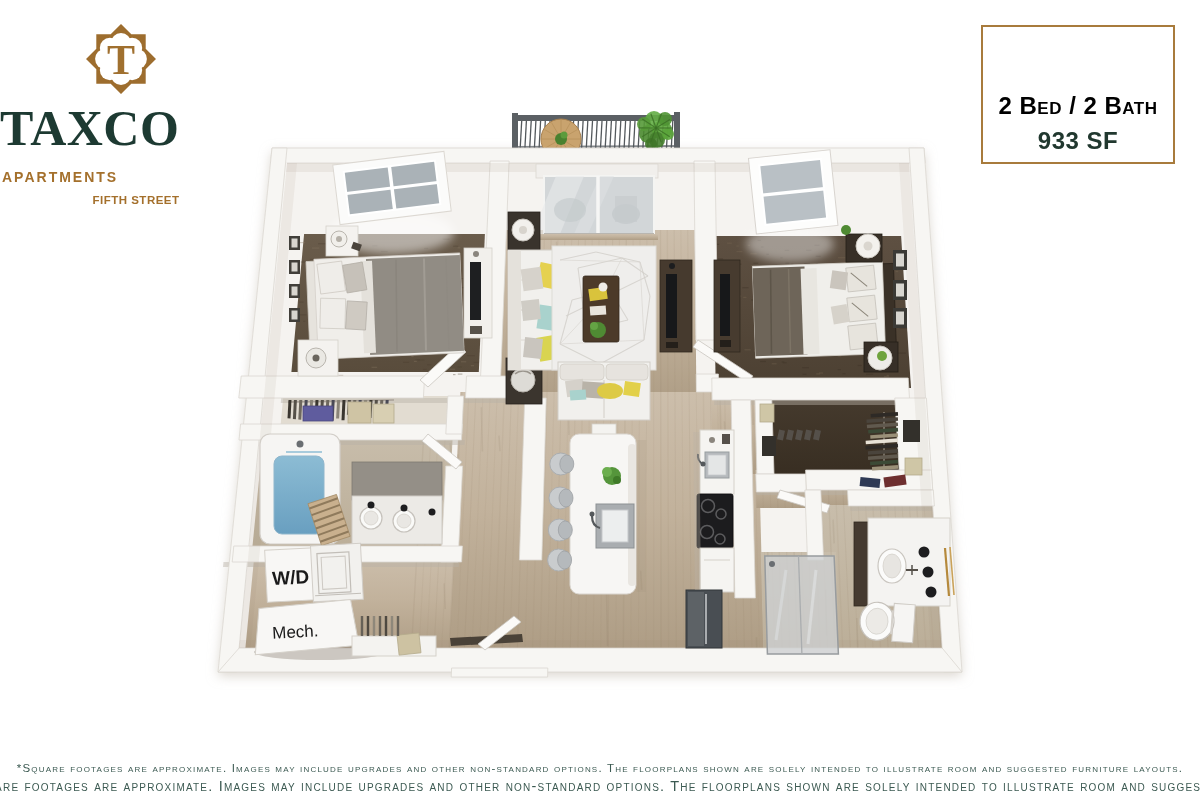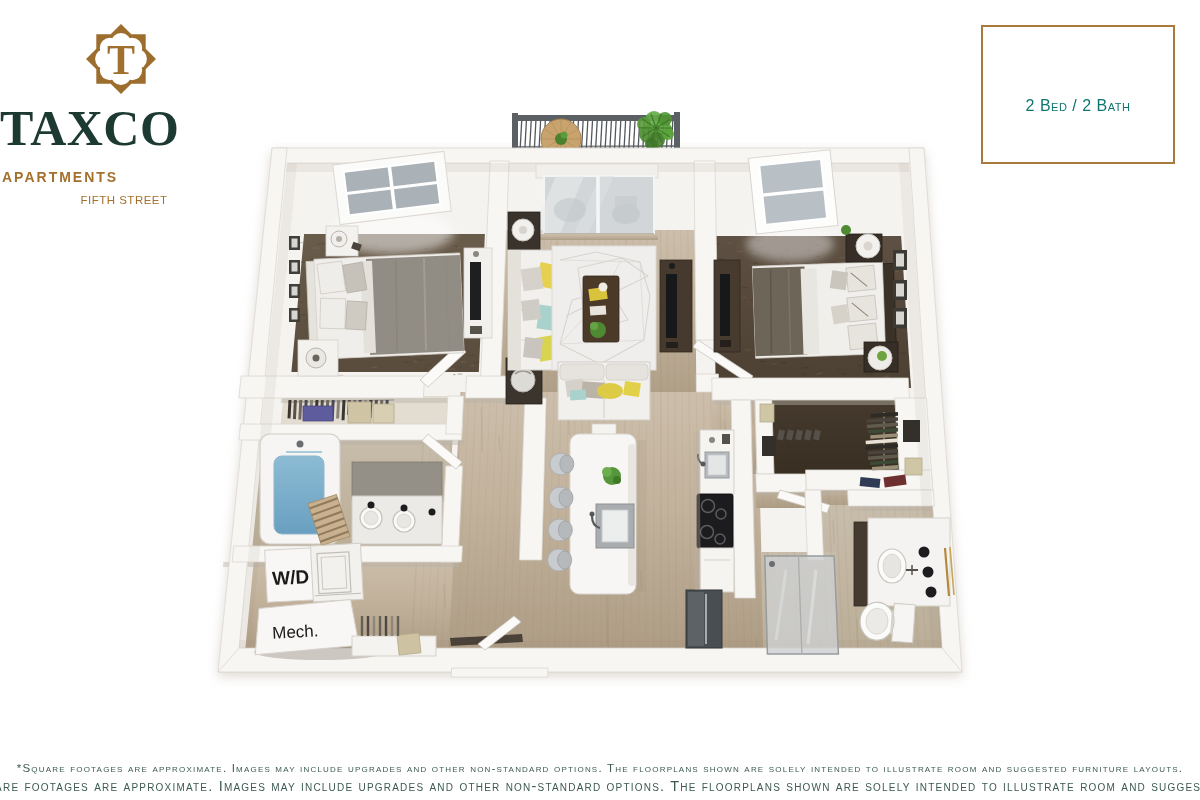--- a/index.html
+++ b/index.html
@@ -17,27 +17,28 @@
     <circle cx="105.2" cy="59" r="10.1" fill="#fff"></circle>
     <circle cx="109.9" cy="47.9" r="10.1" fill="#fff"></circle>
     <circle cx="121" cy="59" r="16.4" fill="#fff"></circle>
 <text x="121" y="74" text-anchor="middle" font-family="Liberation Serif, serif" font-weight="bold" font-size="42" fill="#a0702f">T</text>
   </svg>
 
 <div class="abs" style="left:0;top:99px;width:244px;text-align:left;font-family:'Liberation Serif',serif;font-weight:bold;font-size:50px;line-height:58px;letter-spacing:0.5px;color:#1d3a32">TAXCO</div>
 
 <div class="abs" style="left:0;top:170px;width:240px;text-align:left;font-weight:bold;font-size:14px;line-height:14px;letter-spacing:2px;color:#a4702c;text-indent:2px">APARTMENTS</div>
 
-<div class="abs" style="left:4px;top:195px;width:240px;text-align:center;font-weight:normal;font-size:11.5px;line-height:11.5px;letter-spacing:0.5px;color:#a4702c">FIFTH STREET</div>
+<div class="abs" style="left:16px;top:195px;width:240px;text-align:center;font-weight:bold;font-size:11.5px;line-height:11.5px;letter-spacing:0.5px;color:#a4702c">FIFTH STREET</div>
 
 <div class="abs" style="left:981px;top:25px;width:190px;height:135px;border:2px solid #a87b3c;text-align:center">
 
 
-<div class="sc abs" style="left:0;top:67px;width:100%;font-weight:normal;font-size:16px;line-height:24px;letter-spacing:0.5px;color:#0f766e">2 Bed / 2 Bath</div>
-
+<div class="sc abs" style="left:0;top:67px;width:100%;font-weight:bold;font-size:24px;line-height:24px;letter-spacing:0.5px;color:#000000">2 Bed / 2 Bath</div>
+
+<div class="sc abs" style="left:0;top:102px;width:100%;font-weight:bold;font-size:24px;line-height:24px;letter-spacing:0.5px;color:#21382f">933 SF</div>
 </div>
 
 <svg class="abs" style="left:0;top:0" width="1200" height="800" viewBox="0 0 1200 800">
 <defs>
 <linearGradient id="wood" x1="0" y1="0" x2="0" y2="1">
 <stop offset="0" stop-color="#ccbeab"></stop>
         <stop offset="0.45" stop-color="#c2b29c"></stop>
         <stop offset="1" stop-color="#ae9d85"></stop>
 </linearGradient>
 <linearGradient id="wood2" x1="0" y1="0" x2="0" y2="1">

